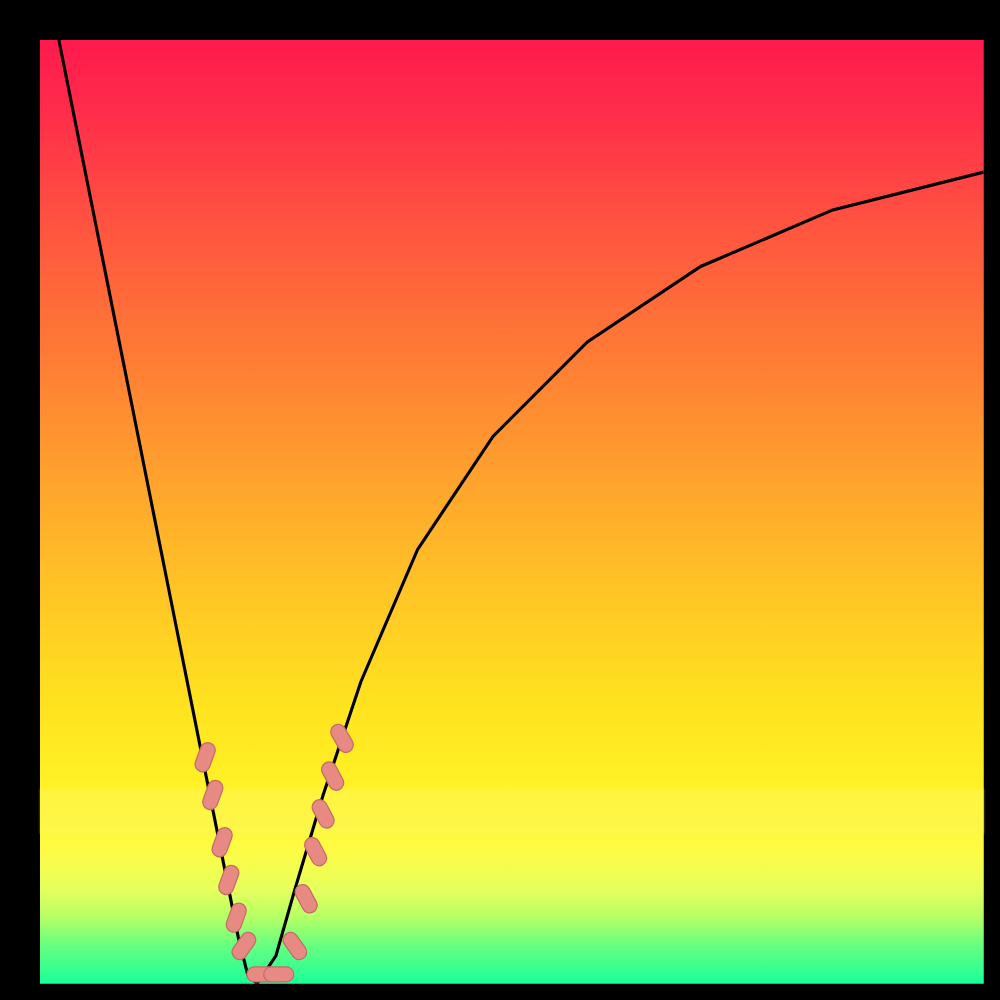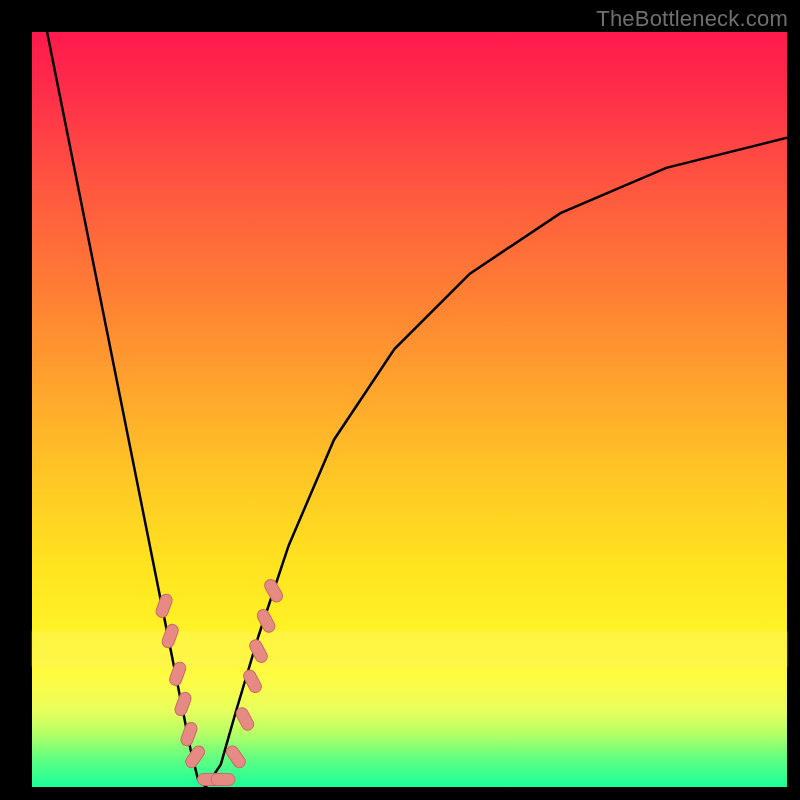--- a/index.html
+++ b/index.html
@@ -93,14 +93,13 @@
           <rect x="-12" y="-6" width="24" height="12" rx="6" fill="#e78a84" stroke="#c46c66" stroke-width="1" transform="translate(203.9,724.8) rotate(55)"></rect>
           <rect x="-12" y="-6" width="24" height="12" rx="6" fill="#e78a84" stroke="#c46c66" stroke-width="1" transform="translate(212.9,687.0) rotate(62)"></rect>
           <rect x="-12" y="-6" width="24" height="12" rx="6" fill="#e78a84" stroke="#c46c66" stroke-width="1" transform="translate(220.5,649.3) rotate(62)"></rect>
           <rect x="-12" y="-6" width="24" height="12" rx="6" fill="#e78a84" stroke="#c46c66" stroke-width="1" transform="translate(226.5,619.1) rotate(62)"></rect>
           <rect x="-12" y="-6" width="24" height="12" rx="6" fill="#e78a84" stroke="#c46c66" stroke-width="1" transform="translate(234.1,588.9) rotate(62)"></rect>
           <rect x="-12" y="-6" width="24" height="12" rx="6" fill="#e78a84" stroke="#c46c66" stroke-width="1" transform="translate(241.6,558.7) rotate(60)"></rect>
         </g>
     </svg>
   </div>
 
-  <div class="attribution">TheBottleneck.com</div>
 </div>
 
 </body></html>

